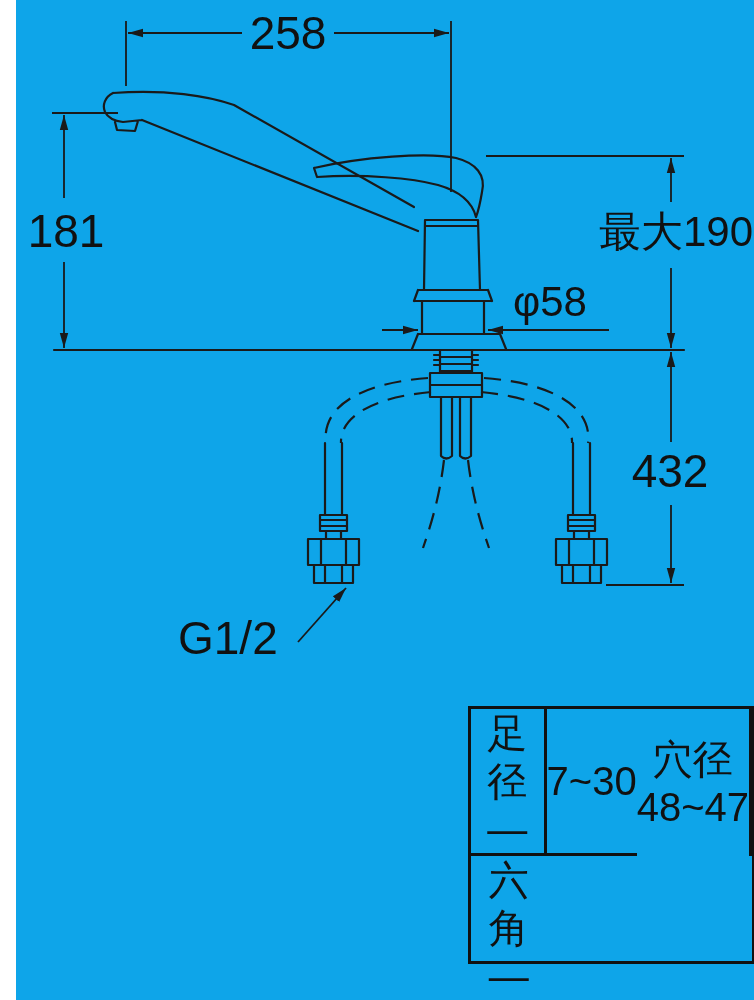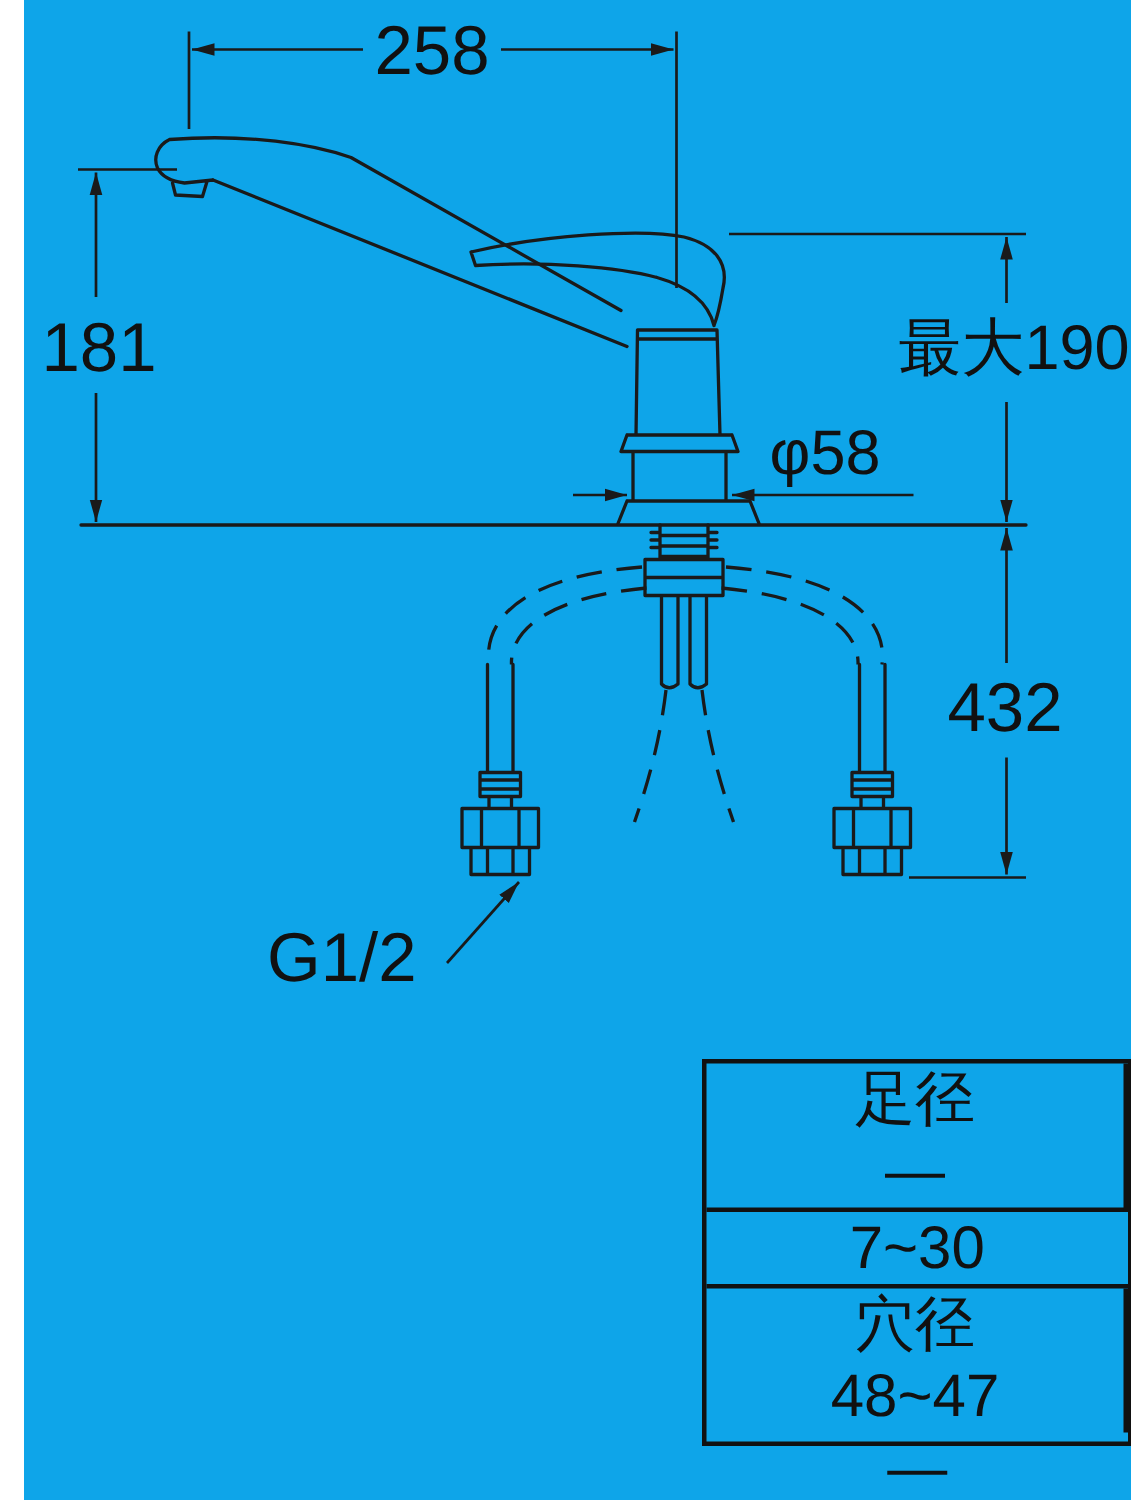--- a/index.html
+++ b/index.html
@@ -14,21 +14,21 @@
   svg{position:absolute;left:0;top:0;}
   .art{stroke:#1a1a1a;stroke-width:2.2;fill:none;stroke-linecap:round;stroke-linejoin:round;}
   .art-dash{stroke:#1a1a1a;stroke-width:2.2;fill:none;stroke-dasharray:17 10;stroke-linecap:butt;}
   .dim{stroke:#1a1a1a;stroke-width:1.8;fill:none;}
   .dim-text{fill:#111111;font-family:"Liberation Sans","DejaVu Sans",sans-serif;}
   .fs-lg{font-size:46px;}
   .fs-md{font-size:42px;}
   .spec-table{
     position:absolute;left:452px;top:706px;width:287px;height:258px;
     box-sizing:border-box;border:3px solid #111111;
-    display:grid;grid-template-columns:1fr;grid-template-rows:1fr 1fr;
+    display:grid;grid-template-columns:1fr 1fr 1fr;grid-template-rows:1fr 1fr;
   }
   .spec-cell{
     box-sizing:border-box;
     display:flex;flex-direction:column;align-items:center;justify-content:center;
     font-size:40px;line-height:1.2;color:#111111;
   }
   .spec-cell.bR{border-right:3px solid #111111;}
   .spec-cell.bB{border-bottom:3px solid #111111;}
   .spec-label,.spec-value{display:block;text-align:center;}
 </style>
@@ -166,17 +166,18 @@
       <span class="spec-value">—</span>
     </div>
     <div class="spec-cell bB">
       <span class="spec-value">7~30</span>
     </div>
     <div class="spec-cell bR">
       <span class="spec-label">穴径</span>
       <span class="spec-value">48~47</span>
     </div>
     <div class="spec-cell">
+      <span class="spec-label">六角</span>
       <span class="spec-value">—</span>
     </div>
   </div>
 
 </div>
 
 </body></html>

